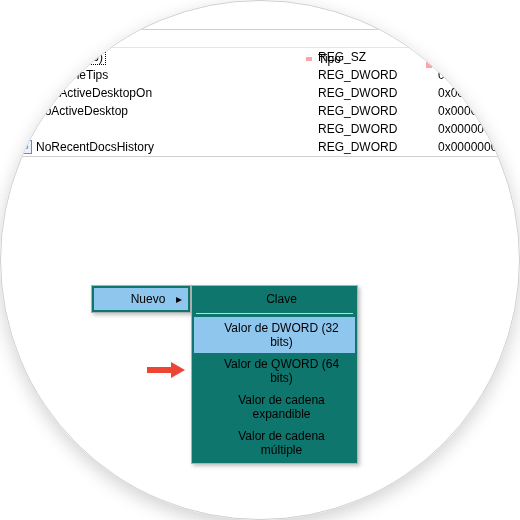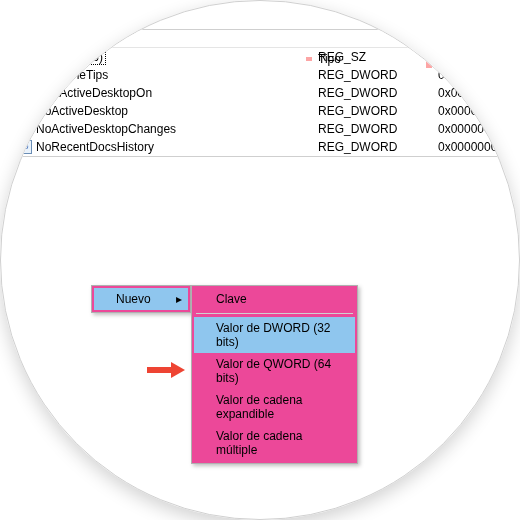--- a/index.html
+++ b/index.html
@@ -63,24 +63,25 @@
     }
     .icon-dword::after {
       content:"10"; font-size:8px; position:absolute; top:1px; left:1px; color:#2255aa;
       letter-spacing:-0.5px;
     }
     .default-boxed { border:1px dotted #000; padding:0 2px; }
 
     
     .context-menu {
       position:absolute;
-      background:#ec4899;
+      background:#0f766e;
       border:1px solid #b0b0b0;
       box-shadow:2px 2px 4px rgba(0,0,0,0.25);
       padding:2px;
+      text-align:center;
     }
     .menu1 { top:284px; left:90px; width:100px; }
     .menu2 { top:284px; left:190px; width:167px; }
     .menu-item {
       padding:4px 8px 4px 22px;
       position:relative;
       cursor:default;
     }
     .menu-item.hl { background:#8fc6ee; }
     .menu-item .arrow-sub {
@@ -144,21 +145,20 @@
           <div class="col col-name">
             <span class="icon-dword"></span>
             <span>NoActiveDesktop</span>
           </div>
           <div class="col col-type">REG_DWORD</div>
           <div class="col col-data">0x00000001 (1)</div>
         </div>
         <div class="data-row">
           <div class="col col-name">
             <span class="icon-dword"></span>
-            <span>NoActiveDesktopChanges</span>
           </div>
           <div class="col col-type">REG_DWORD</div>
           <div class="col col-data">0x00000001 (1)</div>
         </div>
         <div class="data-row">
           <div class="col col-name">
             <span class="icon-dword"></span>
             <span>NoRecentDocsHistory</span>
           </div>
           <div class="col col-type">REG_DWORD</div>

